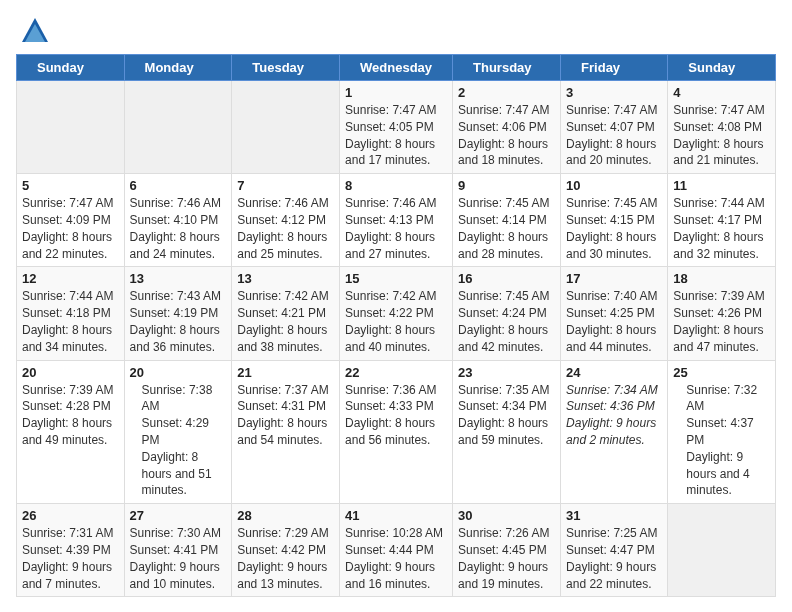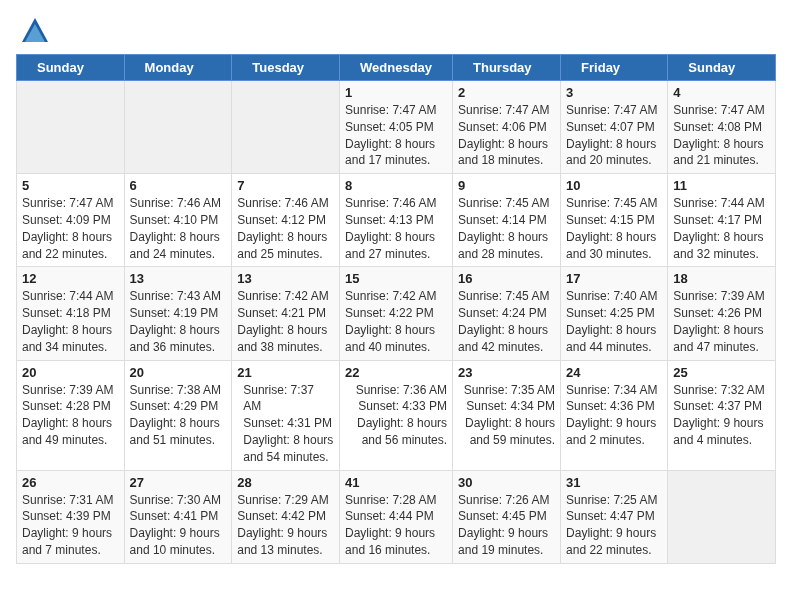--- a/index.html
+++ b/index.html
@@ -255,51 +255,51 @@
         </tr>
         <tr>
           <td>
             <span class="day-num">20</span>
             <div class="day-info" style="white-space: pre-line;">Sunrise: 7:39 AM
 Sunset: 4:28 PM
 Daylight: 8 hours and 49 minutes.</div>
           </td>
           <td>
             <span class="day-num">20</span>
-            <div class="day-info" style="white-space: pre-line;">Sunrise: 7:38 AM
+            <div class="day-info" style="white-space: pre-line; margin-left: 12px;">Sunrise: 7:38 AM
 Sunset: 4:29 PM
 Daylight: 8 hours and 51 minutes.</div>
           </td>
           <td>
             <span class="day-num">21</span>
-            <div class="day-info" style="white-space: pre-line; margin-left: 6px;">Sunrise: 7:37 AM
+            <div class="day-info" style="white-space: pre-line;">Sunrise: 7:37 AM
 Sunset: 4:31 PM
 Daylight: 8 hours and 54 minutes.</div>
           </td>
           <td>
             <span class="day-num">22</span>
-            <div class="day-info" style="white-space: pre-line; text-align: right;">Sunrise: 7:36 AM
+            <div class="day-info" style="white-space: pre-line;">Sunrise: 7:36 AM
 Sunset: 4:33 PM
 Daylight: 8 hours and 56 minutes.</div>
           </td>
           <td>
             <span class="day-num">23</span>
-            <div class="day-info" style="white-space: pre-line; text-align: right;">Sunrise: 7:35 AM
+            <div class="day-info" style="white-space: pre-line;">Sunrise: 7:35 AM
 Sunset: 4:34 PM
 Daylight: 8 hours and 59 minutes.</div>
           </td>
           <td>
             <span class="day-num">24</span>
-            <div class="day-info" style="white-space: pre-line;">Sunrise: 7:34 AM
+            <div class="day-info" style="white-space: pre-line; font-style: italic;">Sunrise: 7:34 AM
 Sunset: 4:36 PM
 Daylight: 9 hours and 2 minutes.</div>
           </td>
           <td>
             <span class="day-num">25</span>
-            <div class="day-info" style="white-space: pre-line;">Sunrise: 7:32 AM
+            <div class="day-info" style="white-space: pre-line; margin-left: 13px;">Sunrise: 7:32 AM
 Sunset: 4:37 PM
 Daylight: 9 hours and 4 minutes.</div>
           </td>
         </tr>
         <tr>
           <td>
             <span class="day-num">26</span>
             <div class="day-info" style="white-space: pre-line;">Sunrise: 7:31 AM
 Sunset: 4:39 PM
 Daylight: 9 hours and 7 minutes.</div>
@@ -311,21 +311,21 @@
 Daylight: 9 hours and 10 minutes.</div>
           </td>
           <td>
             <span class="day-num">28</span>
             <div class="day-info" style="white-space: pre-line;">Sunrise: 7:29 AM
 Sunset: 4:42 PM
 Daylight: 9 hours and 13 minutes.</div>
           </td>
           <td>
             <span class="day-num">41</span>
-            <div class="day-info" style="white-space: pre-line;">Sunrise: 7:28 AM
+            <div class="day-info" style="white-space: pre-line;">Sunrise: 10:28 AM
 Sunset: 4:44 PM
 Daylight: 9 hours and 16 minutes.</div>
           </td>
           <td>
             <span class="day-num">30</span>
             <div class="day-info" style="white-space: pre-line;">Sunrise: 7:26 AM
 Sunset: 4:45 PM
 Daylight: 9 hours and 19 minutes.</div>
           </td>
           <td>

